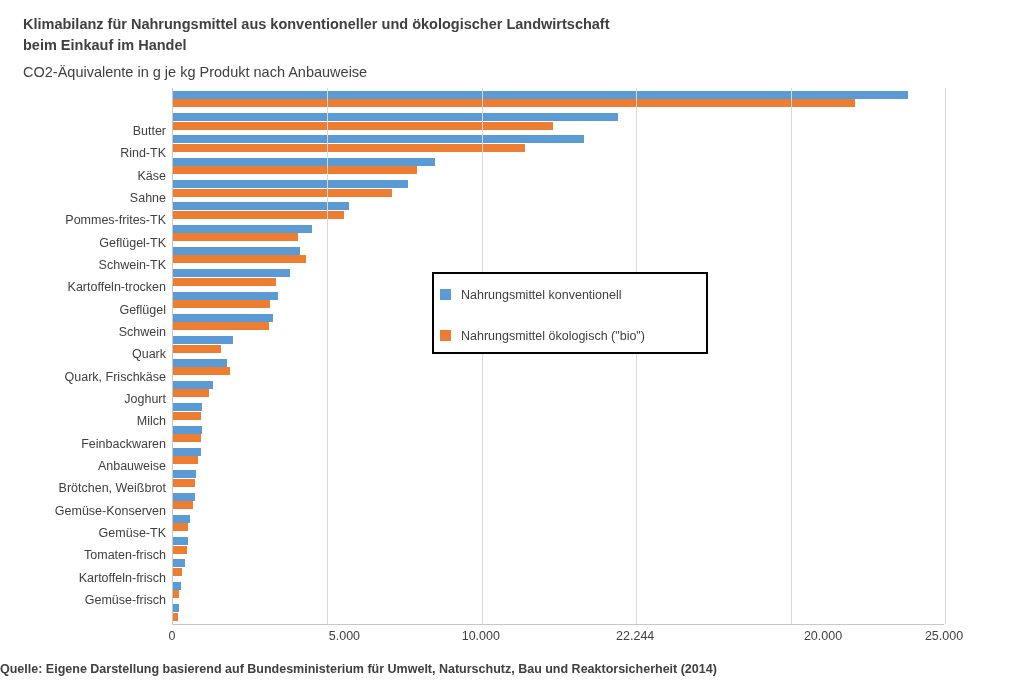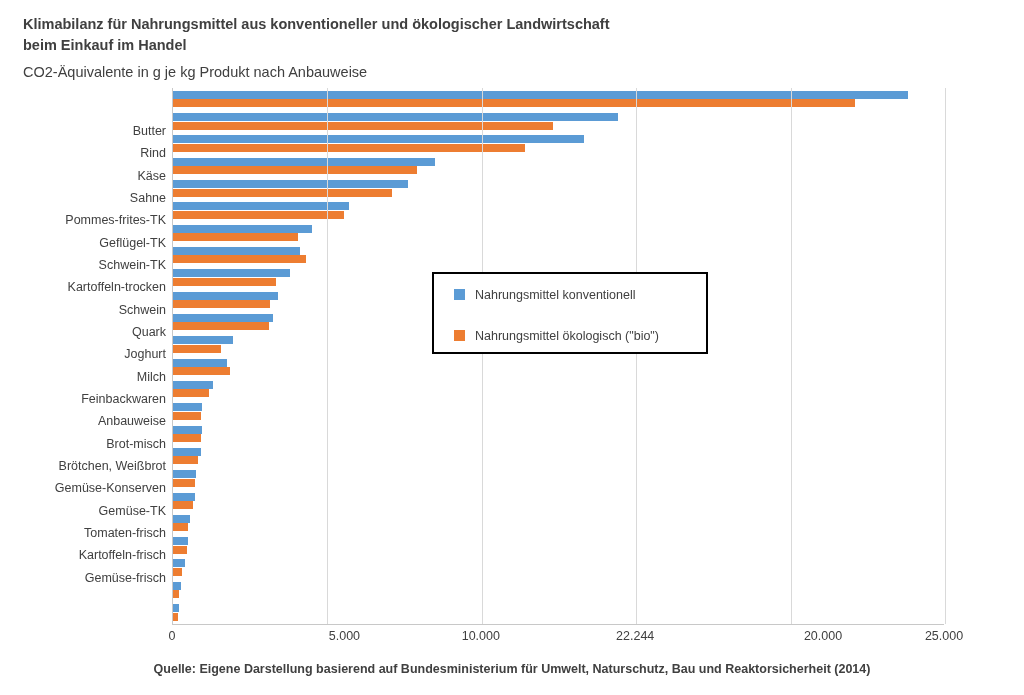--- a/index.html
+++ b/index.html
@@ -115,72 +115,73 @@
     top: 272px;
     width: 276px;
     height: 82px;
     background: #ffffff;
     border: 2px solid #000000;
   }
   .legend-item {
     display: flex;
     align-items: center;
     height: 41px;
-    padding-left: 20px;
+    padding-left: 6px;
   }
   .legend-swatch {
     width: 11px;
     height: 11px;
     margin-right: 10px;
     flex: 0 0 auto;
   }
   .legend-label {
     font-size: 12.5px;
     color: #404040;
     white-space: nowrap;
   }
   
   #source {
     position: absolute;
     left: 0;
     top: 662px;
     width: 1024px;
-    text-align: center;
+    text-align: left;
     font-size: 12.5px;
     font-weight: bold;
     color: #404040;
   }
 </style>
 </head>
 <body>
 
 <div id="page">
 
   <div class="title-block">
     <div class="title-line">Klimabilanz für Nahrungsmittel aus konventioneller und ökologischer Landwirtschaft</div>
     <div class="title-line">beim Einkauf im Handel</div>
     <div class="subtitle-line">CO2-Äquivalente in g je kg Produkt nach Anbauweise</div>
   </div>
 
   <div id="cats">
       <div class="cat">Butter</div>
-      <div class="cat">Rind</div>
+      <div class="cat">Rind-TK</div>
       <div class="cat">Käse</div>
       <div class="cat">Sahne</div>
       <div class="cat">Pommes-frites-TK</div>
       <div class="cat">Geflügel-TK</div>
       <div class="cat">Schwein-TK</div>
       <div class="cat">Kartoffeln-trocken</div>
+      <div class="cat">Geflügel</div>
       <div class="cat">Schwein</div>
       <div class="cat">Quark</div>
+      <div class="cat">Quark, Frischkäse</div>
       <div class="cat">Joghurt</div>
       <div class="cat">Milch</div>
       <div class="cat">Feinbackwaren</div>
       <div class="cat">Anbauweise</div>
-      <div class="cat">Brot-misch</div>
       <div class="cat">Brötchen, Weißbrot</div>
       <div class="cat">Gemüse-Konserven</div>
       <div class="cat">Gemüse-TK</div>
       <div class="cat">Tomaten-frisch</div>
       <div class="cat">Kartoffeln-frisch</div>
       <div class="cat">Gemüse-frisch</div>
     </div>
 
   <div id="plot">
     <div class="rows">

